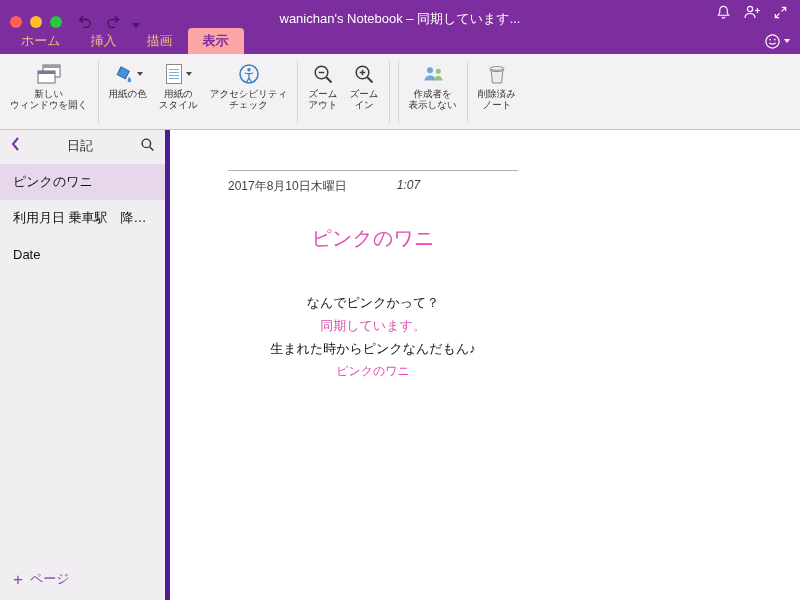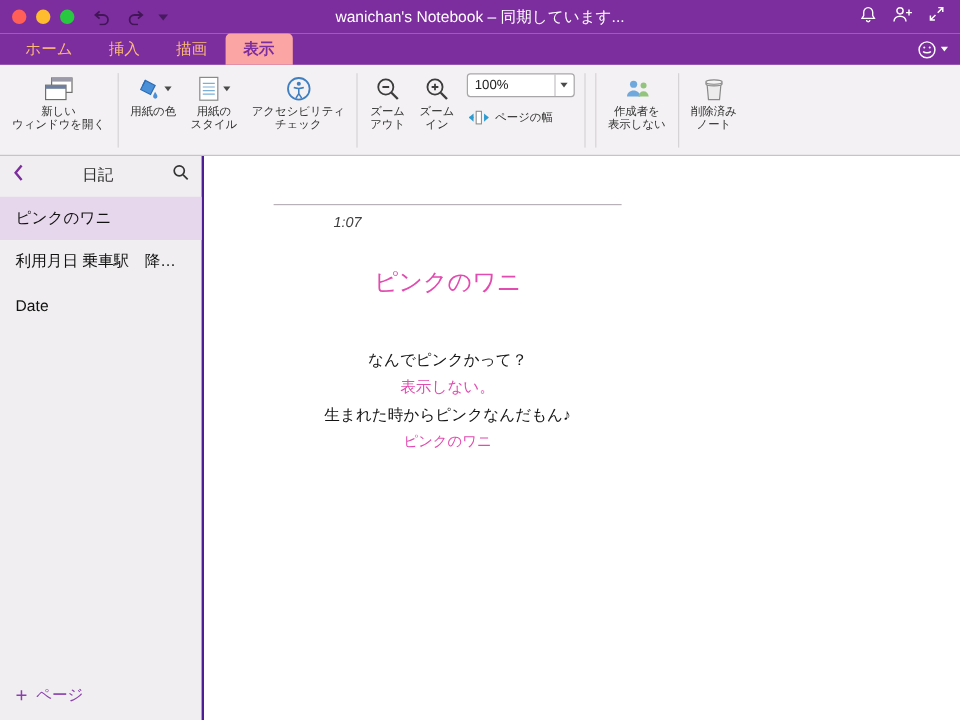--- a/index.html
+++ b/index.html
@@ -1,21 +1,21 @@
 <!DOCTYPE html>
 <html><head>
 <meta charset="utf-8">
 <style>
   * { margin:0; padding:0; box-sizing:border-box; }
   html,body { width:800px; height:600px; overflow:hidden; }
   body { font-family:"Liberation Sans","DejaVu Sans",sans-serif; background:#fff; }
   .app { width:800px; height:600px; display:flex; flex-direction:column; position:relative; }
 
   
-  .titlebar { height:28px; background:#7c2d9e; display:flex; align-items:center; position:relative; flex:0 0 28px; }
+  .titlebar { height:28px; background:#7c2d9e; display:flex; align-items:flex-end; position:relative; flex:0 0 28px; }
   .traffic { display:flex; gap:8px; margin-left:10px; }
   .tl { width:12px; height:12px; border-radius:50%; display:inline-block; }
   .tl.red { background:#ff5f57; } .tl.yellow { background:#febc2e; } .tl.green { background:#28c840; }
   .tb-ic { margin-left:14px; display:flex; align-items:center; opacity:.75; }
   .tb-caret { margin-left:10px; width:0; height:0; border-left:4px solid transparent; border-right:4px solid transparent; border-top:5px solid #3a1450; opacity:.8; }
   .tb-title { position:absolute; left:0; right:0; text-align:center; color:#fff; font-size:13px; pointer-events:none; }
   .tb-right { position:absolute; right:12px; top:0; height:28px; display:flex; align-items:center; gap:12px; }
 
   
   .tabbar { height:26px; background:#7c2d9e; display:flex; align-items:stretch; padding-left:6px; position:relative; flex:0 0 26px; }
@@ -32,21 +32,21 @@
   .dd { width:0; height:0; border-left:3.5px solid transparent; border-right:3.5px solid transparent; border-top:4px solid #4a4a4a; display:inline-block; }
   .vsep { width:1px; height:62px; background:#d6d3d6; margin:1px 4px 0 4px; flex:0 0 1px; }
   .zoom-col { display:flex; flex-direction:column; margin:1px 4px 0 4px; }
   .combo { width:90px; height:20px; background:#fff; border:1px solid #a9a6a9; border-radius:3px; display:flex; align-items:center; }
   .combo .val { flex:1; font-size:11px; color:#222; padding-left:6px; }
   .combo .caret-box { width:16px; height:18px; border-left:1px solid #c4c1c4; display:flex; align-items:center; justify-content:center; }
   .pw-row { display:flex; align-items:center; gap:4px; margin-top:10px; font-size:9.5px; color:#303030; white-space:nowrap; }
 
   
   .content { flex:1; display:flex; min-height:0; }
-  .sidebar { width:170px; flex:0 0 170px; background:#f0eef0; border-right:2px solid #4c1d95; display:flex; flex-direction:column; }
+  .sidebar { width:170px; flex:0 0 170px; background:#f0eef0; border-right:5px solid #4c1d95; display:flex; flex-direction:column; }
   .sb-head { height:28px; display:flex; align-items:center; padding:0 10px; margin-top:2px; }
   .sb-title { flex:1; text-align:center; font-size:13px; color:#2c2c2c; }
   .sb-items { margin-top:4px; }
   .sb-item { height:36px; display:flex; align-items:center; padding:0 13px; font-size:13px; color:#111; white-space:nowrap; overflow:hidden; cursor:default; }
   .sb-item.selected { background:#e7d7ec; }
   .sb-add { margin-top:auto; height:42px; display:flex; align-items:center; padding:0 13px; color:#8a3fae; font-size:13px; gap:7px; cursor:default; }
   .sb-add .plus { font-size:17px; line-height:17px; color:#8a3fae; }
 
   .main { flex:1; background:#fff; position:relative; }
   .page-col { position:absolute; left:58px; top:40px; width:290px; }
@@ -197,37 +197,20 @@
         <svg width="22" height="22" viewBox="0 0 22 22">
             <circle cx="9.5" cy="9.5" r="6.3" fill="none" stroke="#3c3c3c" stroke-width="1.5"></circle>
             <path d="M14.3 14.3L19.5 19.5" stroke="#3c3c3c" stroke-width="2"></path>
             <path d="M6.7 9.5h5.6M9.5 6.7v5.6" stroke="#3c3c3c" stroke-width="1.5"></path>
           </svg>
       </div>
       <span class="lbl">ズーム</span>
       <span class="lbl">イン</span>
     </div>
 
-    <div class="zoom-col">
-      <div class="combo">
-        <span class="val">100%</span>
-        <span class="caret-box">
-            <span class="dd"></span>
-          </span>
-      </div>
-      <div class="pw-row">
-        <svg width="20" height="14" viewBox="0 0 22 16">
-            <path d="M6 8H2M16 8h4" stroke="#2e9bd0" stroke-width="1.4"></path>
-            <path d="M6 4L1.5 8L6 12z" fill="#2e9bd0"></path>
-            <path d="M16 4l4.5 4L16 12z" fill="#2e9bd0"></path>
-            <rect x="8.5" y="2" width="5" height="12" fill="#fff" stroke="#8a8a8a"></rect>
-          </svg>
-        <span>ページの幅</span>
-      </div>
-    </div>
 
     <div class="vsep"></div>
 
 
     <div class="vsep"></div>
 
     <div class="rbtn">
       <div class="ic-row">
         <svg width="24" height="20" viewBox="0 0 24 20">
             <circle cx="9" cy="6.2" r="3" fill="#6fa8dc"></circle>
@@ -280,26 +263,27 @@
       </div>
       <div class="sb-add">
         <span class="plus">+</span>
         <span>ページ</span>
       </div>
     </div>
 
     <div class="main">
       <div class="page-col">
         <div class="page-header">
+          <span class="pdate">2017年8月10日木曜日</span>
           <span class="ptime">1:07</span>
         </div>
         <div class="page-title">ピンクのワニ</div>
         <div class="plines">
           <div class="pline">なんでピンクかって？</div>
-          <div class="pline pink">表示しない。</div>
+          <div class="pline pink">同期しています。</div>
           <div class="pline">生まれた時からピンクなんだもん♪</div>
           <div class="pline pink">ピンクのワニ</div>
         </div>
       </div>
     </div>
 
   </div>
 </div>
 
 </body></html>

